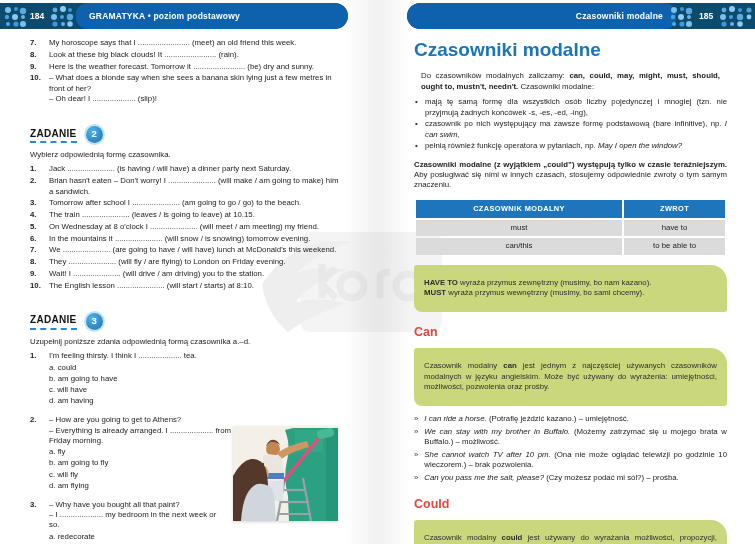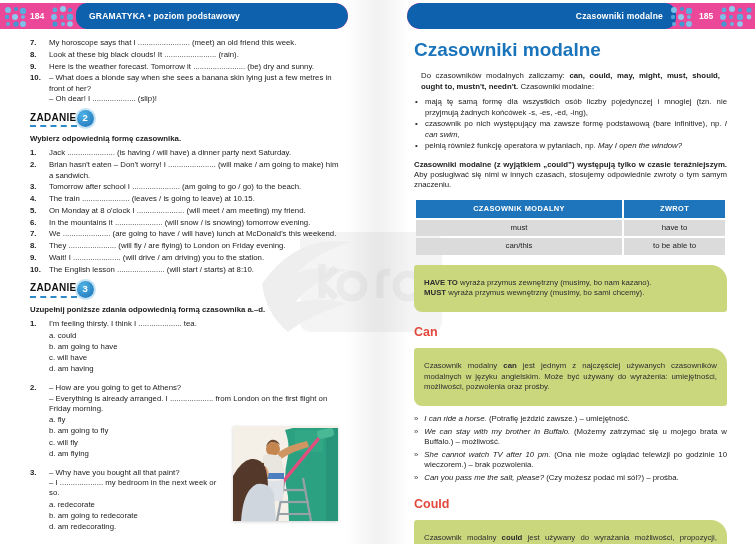--- a/index.html
+++ b/index.html
@@ -1,44 +1,44 @@
 <!DOCTYPE html>
 <html><head>
 <meta charset="utf-8">
 <style>
   html,body{margin:0;padding:0;background:#fff;}
   .spread{position:relative;width:755px;height:544px;background:#fff;overflow:hidden;
           font-family:"Liberation Sans","DejaVu Sans",sans-serif;color:#222;}
 
   
-  .page-h{position:absolute;top:3px;height:26px;background:#ec4899;overflow:hidden;}
+  .page-h{position:absolute;top:3px;height:26px;background:#0c4a6e;overflow:hidden;}
   .ph-left{left:0;width:348px;border-radius:0 16px 16px 0;}
   .ph-right{left:407px;width:348px;border-radius:16px 0 0 16px;}
   .ph-pill{position:absolute;top:0;bottom:0;background:#0e62ad;display:flex;align-items:center;}
   .pill-left{left:76px;right:0;border-radius:14px 16px 16px 14px;padding-left:13px;}
   .pill-right{left:0;width:256px;border-radius:16px 14px 14px 16px;justify-content:flex-end;padding-right:13px;}
   .ph-label{color:#fff;font-weight:bold;font-size:8.5px;letter-spacing:.2px;white-space:nowrap;}
   .ph-num{position:absolute;color:#fff;font-weight:bold;font-size:8.5px;top:50%;transform:translateY(-50%);}
   .dots{position:absolute;top:1px;}
 
   
   .lcol{position:absolute;left:30px;top:38px;width:312px;font-size:7.8px;line-height:1.32;z-index:2;}
   .rcol{position:absolute;left:414px;top:33px;width:313px;font-size:7.8px;line-height:1.34;z-index:2;}
 
   
   .item{display:flex;margin-bottom:1.5px;}
   .inum{flex:none;width:19px;font-weight:bold;}
   .itxt{flex:1;}
-  .zadanie{display:flex;align-items:center;margin:6px 0 7px;}
+  .zadanie{display:flex;align-items:center;gap:9px;margin:22px 0 7px;}
   .zlabel{font-weight:bold;font-size:10px;color:#111;border-bottom:2px dashed #2e8ac9;padding-bottom:1px;letter-spacing:.3px;}
   .zcircle{width:17px;height:17px;border-radius:50%;color:#fff;font-weight:bold;font-size:9.5px;
            display:flex;align-items:center;justify-content:center;
            background:radial-gradient(circle at 35% 30%,#4fb3e8,#1b6fb4);
            box-shadow:0 0 0 2px rgba(125,195,235,.45);}
-  .instr{font-weight:bold;margin-bottom:4px;}
+  .instr{font-weight:normal;margin-bottom:4px;}
   .opts{margin:1px 0 7px 0;}
   .opt{margin-bottom:1px;}
 
   
   .rtitle{font-size:19px;font-weight:bold;color:#1a74bc;margin:4px 0 9px;}
   .just{text-align:justify;margin:0 7px 5px;}
   .bullets{margin:0 0 6px;padding:0;list-style:none;}
   .bullets li{position:relative;padding-left:11px;text-align:justify;margin-bottom:1px;}
   .bullets li::before{content:"\2022";position:absolute;left:1px;}
   .note{text-align:justify;margin:8px 0 7px;}
@@ -175,21 +175,21 @@
     <div class="item">
         <span class="inum">3.</span>
         <span class="itxt">Tomorrow after school I ...................... (am going to go / go) to the beach.</span>
       </div>
     <div class="item">
         <span class="inum">4.</span>
         <span class="itxt">The train ...................... (leaves / is going to leave) at 10.15.</span>
       </div>
     <div class="item">
         <span class="inum">5.</span>
-        <span class="itxt">On Monday at 8 o'clock I ...................... (will meet / am meeting) my friend.</span>
+        <span class="itxt">On Wednesday at 8 o'clock I ...................... (will meet / am meeting) my friend.</span>
       </div>
     <div class="item">
         <span class="inum">6.</span>
         <span class="itxt">In the mountains it ...................... (will snow / is snowing) tomorrow evening.</span>
       </div>
     <div class="item">
         <span class="inum">7.</span>
         <span class="itxt">We ...................... (are going to have / will have) lunch at McDonald's this weekend.</span>
       </div>
     <div class="item">
@@ -315,21 +315,21 @@
       <b>HAVE TO</b><span> wyraża przymus zewnętrzny (musimy, bo nam kazano).</span><br>
       <b>MUST</b><span> wyraża przymus wewnętrzny (musimy, bo sami chcemy).</span>
     </div>
 
     <div class="rhead">Can</div>
 
     <div class="gbox"><span>Czasownik modalny </span><b>can</b><span> jest jednym z najczęściej używanych czasowników modalnych w języku angielskim. Może być używany do wyrażenia: umiejętności, możliwości, pozwolenia oraz prośby.</span></div>
 
     <div class="exrow">
         <span class="exmark">»</span>
-        <span class="extxt"><span class="en">I can ride a horse.</span><span> (Potrafię jeździć zawsze.) – umiejętność.</span></span>
+        <span class="extxt"><span class="en">I can ride a horse.</span><span> (Potrafię jeździć kazano.) – umiejętność.</span></span>
       </div>
     <div class="exrow">
         <span class="exmark">»</span>
         <span class="extxt"><span class="en">We can stay with my brother in Buffalo.</span><span> (Możemy zatrzymać się u mojego brata w Buffalo.) – możliwość.</span></span>
       </div>
     <div class="exrow">
         <span class="exmark">»</span>
         <span class="extxt"><span class="en">She cannot watch TV after 10 pm.</span><span> (Ona nie może oglądać telewizji po godzinie 10 wieczorem.) – brak pozwolenia.</span></span>
       </div>
     <div class="exrow">

